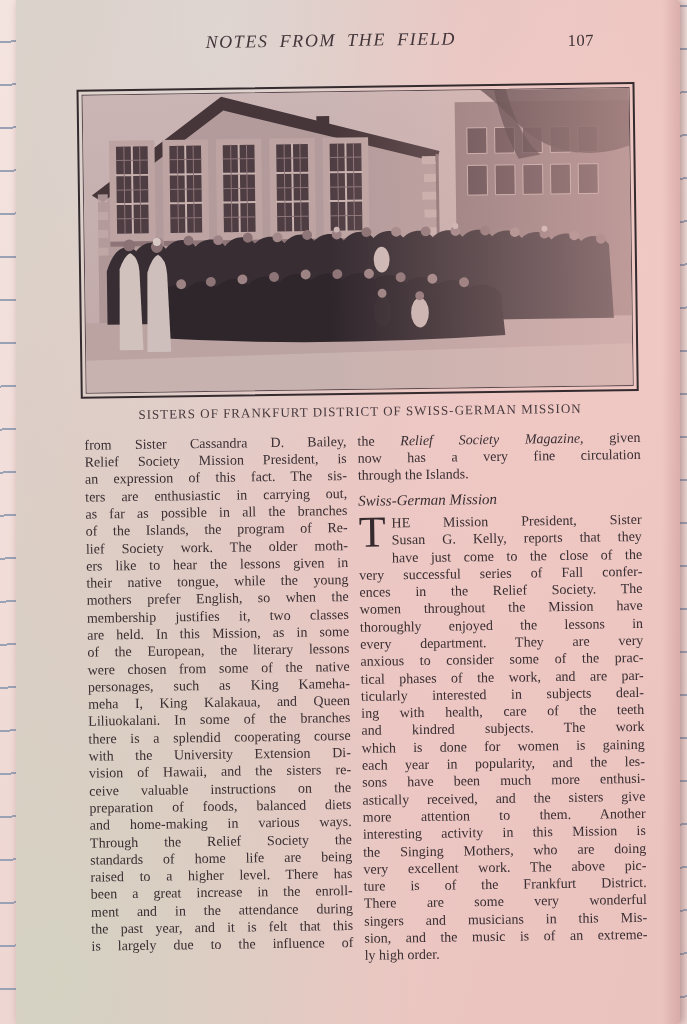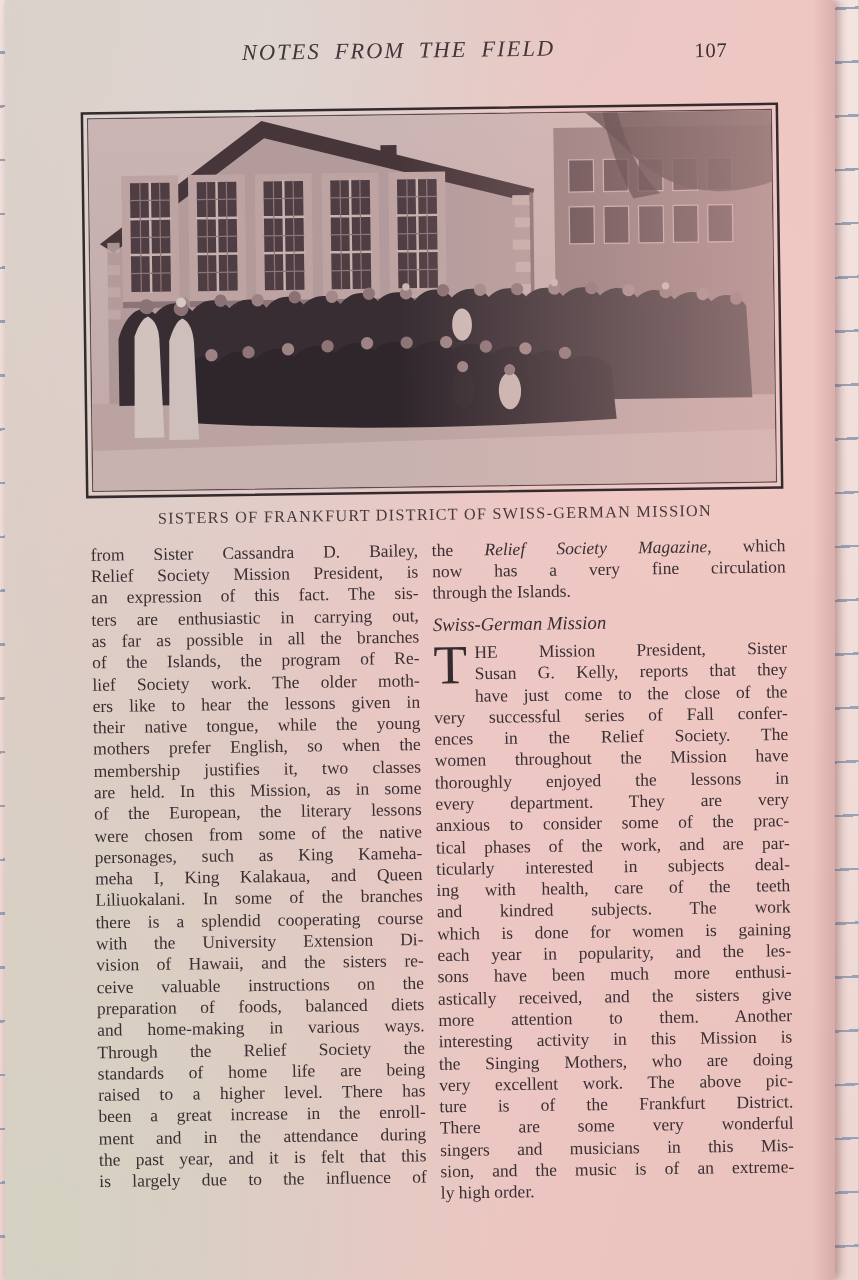--- a/index.html
+++ b/index.html
@@ -1,21 +1,21 @@
 <!DOCTYPE html>
 <html><head>
 <meta charset="utf-8">
 <style>
   html,body{margin:0;padding:0;background:#b9b2ac;}
   .scene{position:relative;width:687px;height:1024px;overflow:hidden;
     background:
       repeating-linear-gradient(177deg, rgba(0,0,0,0) 0px, rgba(0,0,0,0) 41px, #9aa3b6 41px, #9aa3b6 43px),
       linear-gradient(180deg,#f4e4e0,#eed6d2);
     font-family:"Liberation Serif","DejaVu Serif",serif;}
-  .page{position:absolute;left:4px;top:0;width:664px;height:1024px;
+  .page{position:absolute;left:16px;top:0;width:664px;height:1024px;
     background:
       radial-gradient(ellipse at 30% 2%, rgba(222,214,210,0.9) 0%, rgba(222,214,210,0) 38%),
       radial-gradient(ellipse at 6% 96%, rgba(211,211,194,0.9) 0%, rgba(211,211,194,0) 42%),
       radial-gradient(ellipse at 88% 30%, rgba(241,201,197,0.8) 0%, rgba(241,201,197,0) 55%),
       linear-gradient(105deg,#d9d2c9 0%,#e4c7c3 40%,#ecc6c2 65%,#eac2be 100%);
     border-radius:0 3px 3px 0;
     box-shadow:3px 0 8px rgba(110,60,60,0.45);}
   .page::after{content:"";position:absolute;top:0;right:0;width:18px;height:100%;
     background:linear-gradient(90deg,rgba(150,90,90,0) 0%,rgba(150,90,90,0.22) 100%);
     border-radius:0 3px 3px 0;pointer-events:none;}
@@ -228,21 +228,21 @@
             <div class="tline">standards of home life are being</div>
             <div class="tline">raised to a higher level.  There has</div>
             <div class="tline">been a great increase in the enroll-</div>
             <div class="tline">ment and in the attendance during</div>
             <div class="tline">the past year, and it is felt that this</div>
             <div class="tline">is largely due to the influence of</div>
           </div>
 
         <div class="col right">
           <div class="para intro">
-            <div class="tline mixed"><span>the </span><span class="ital">Relief Society Magazine,</span><span> which</span></div>
+            <div class="tline mixed"><span>the </span><span class="ital">Relief Society Magazine,</span><span> given</span></div>
             <div class="linewrap">
                 <div class="tline">now has a very fine circulation</div>
                 <div class="tline">through the Islands.</div>
               </div>
           </div>
 
           <div class="section-heading">Swiss-German Mission</div>
 
           <div class="para article">
             <span class="drop-cap">T</span>

